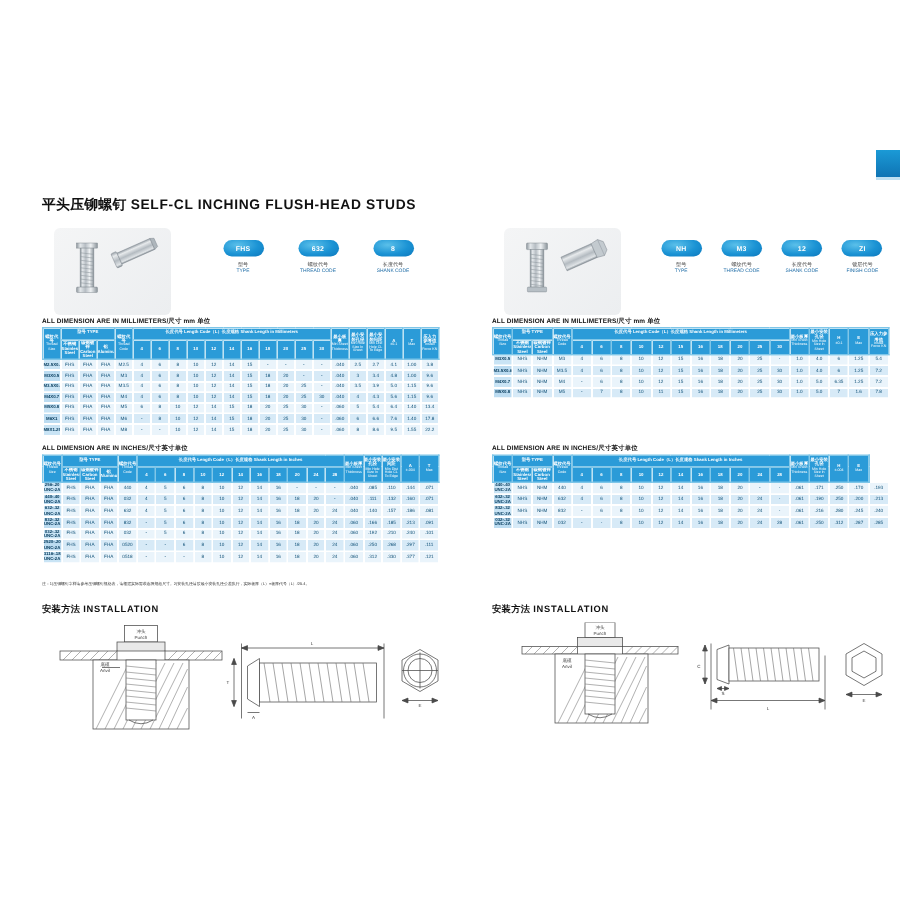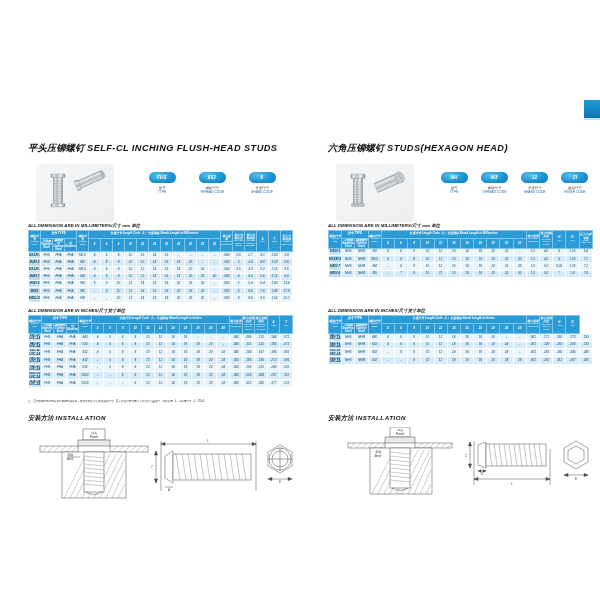--- a/index.html
+++ b/index.html
@@ -16,21 +16,21 @@
   
   .accent-block{
     position:absolute;right:0;top:100px;width:16px;height:18px;
     background:linear-gradient(180deg,#1b9ad6 0%,#0f74b4 100%);
   }
   .accent-rule{
     position:absolute;right:0;top:118px;width:16px;height:2px;background:#bfe0f2;
   }
 
   
-  .cols{position:absolute;left:0;top:12px;width:600px;height:536px;display:flex;font-style:italic;}
+  .cols{position:absolute;left:0;top:0;width:600px;height:536px;display:flex;}
   .col{width:300px;position:relative;padding:0;box-sizing:border-box;}
   .col-inner{position:absolute;left:28px;right:7px;top:0;bottom:0;}
   .col.right .col-inner{left:28px;right:7px;}
 
   
   .sec-title{
     position:absolute;top:130px;left:0;right:0;
     font-size:9.2px;font-weight:bold;letter-spacing:.2px;white-space:nowrap;
     color:#111;
   }
@@ -705,24 +705,20 @@
             </g>
           </svg>
         </div>
 
       </div>
     </div>
 
     <div class="col right">
       <div class="col-inner">
 
-        <div class="sec-title">
-          <span class="cn">六角压铆螺钉</span>
-          <span class="en">STUDS(HEXAGON HEAD)</span>
-        </div>
 
         <div class="photo">
           <svg width="78" height="58" viewBox="0 0 78 58">
             <g transform="translate(22,10)">
               <rect x="-7" y="0" width="14" height="4.4" rx=".6" fill="url(#steelV)" stroke="#7e878e" stroke-width=".3"></rect>
               <rect x="-4.6" y="4.4" width="9.2" height="25" fill="url(#steelV)" stroke="#7e878e" stroke-width=".3"></rect>
               <g stroke="#9099a0" stroke-width=".45" opacity=".85">
                 <line x1="-4.6" y1="7.5" x2="4.6" y2="8.6"></line>
                   <line x1="-4.6" y1="10" x2="4.6" y2="11.1"></line>
                 <line x1="-4.6" y1="12.5" x2="4.6" y2="13.6"></line>

